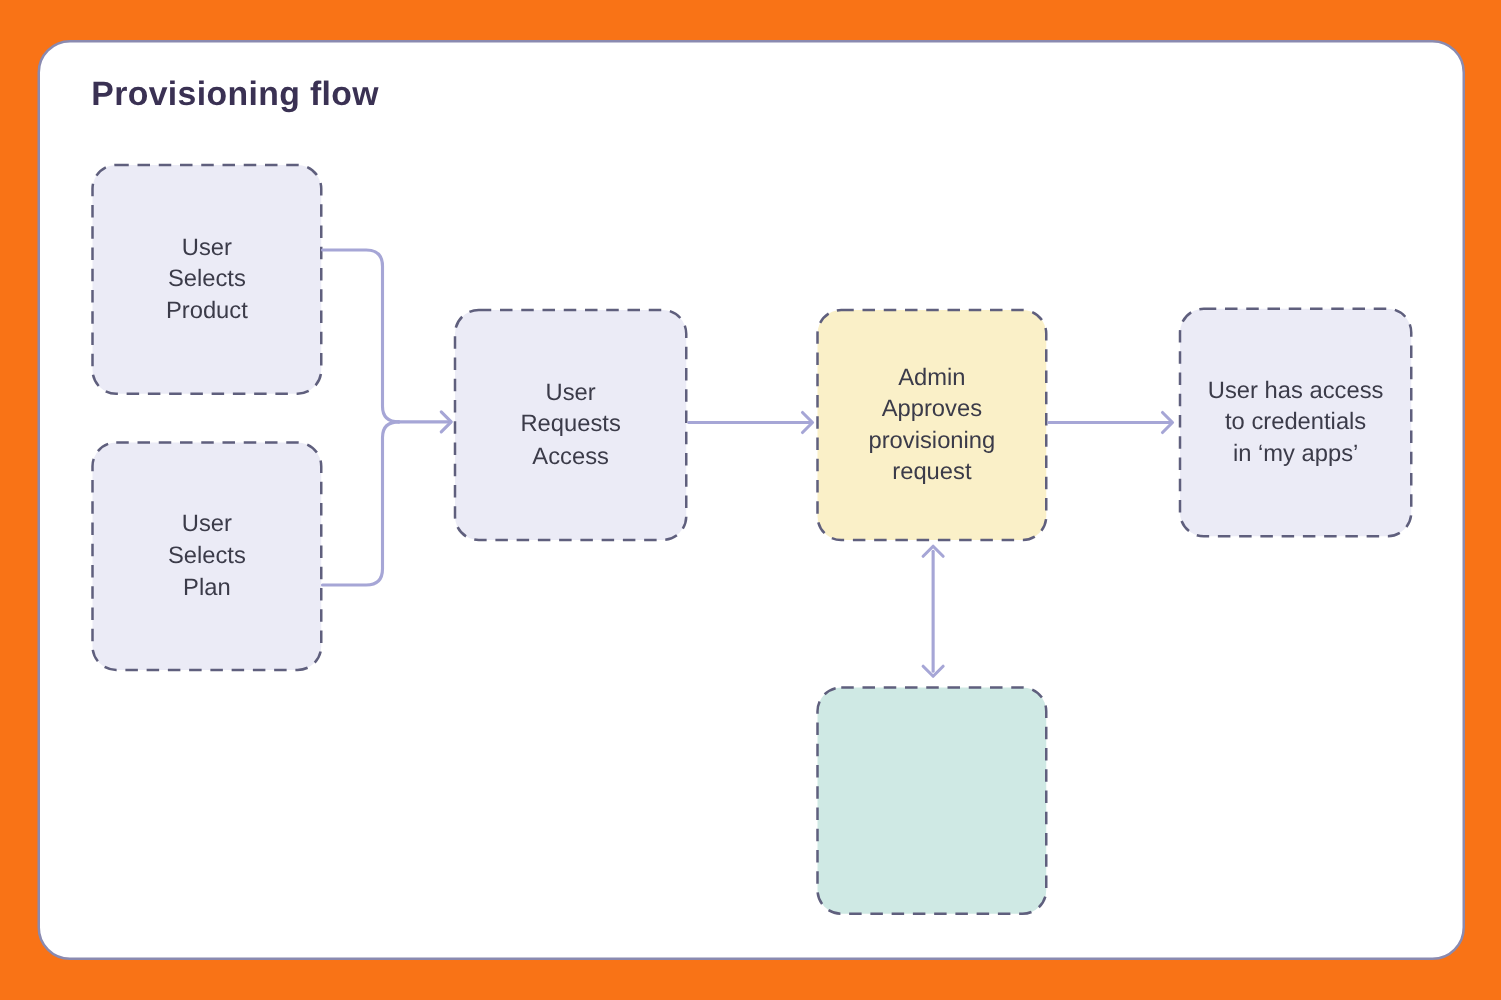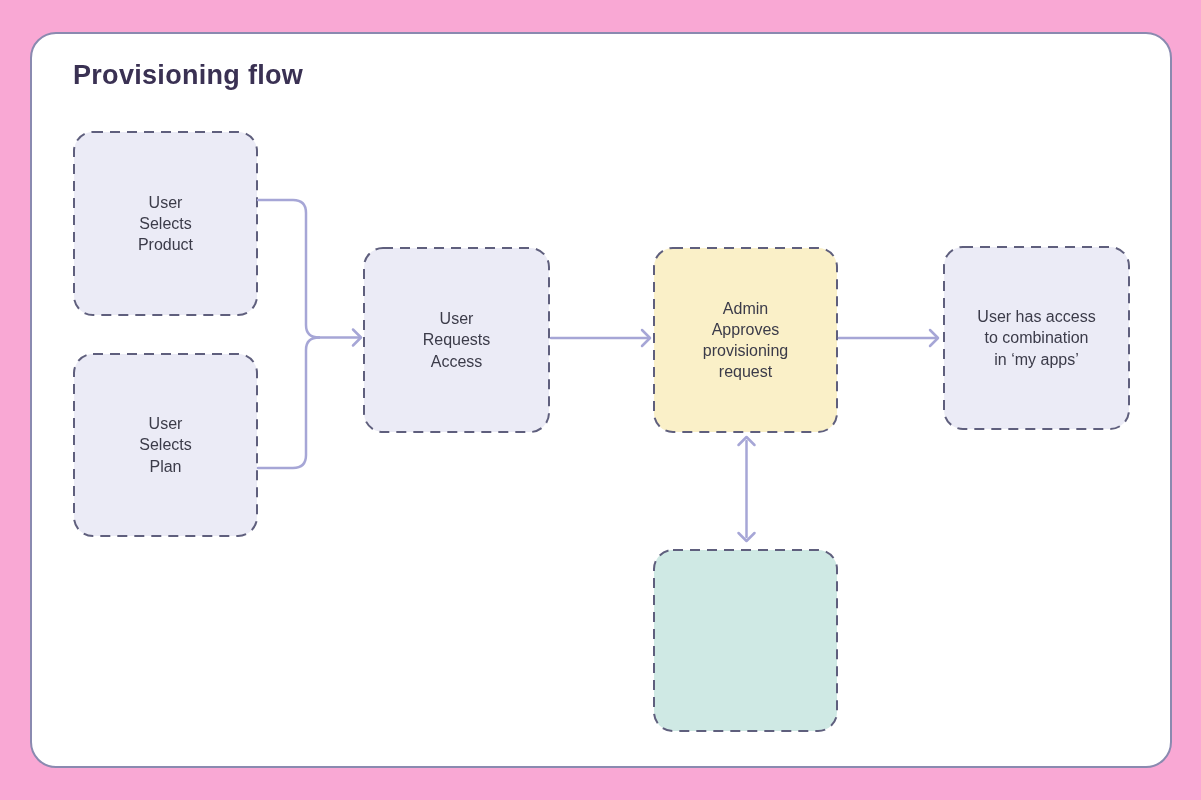--- a/index.html
+++ b/index.html
@@ -5,21 +5,21 @@
   html, body {
     margin: 0;
     padding: 0;
     background: #ffffff;
     font-family: "Liberation Sans", sans-serif;
   }
   .stage {
     position: relative;
     width: 1201px;
     height: 800px;
-    background: #f9a8d4;
+    background: #f97316;
     overflow: hidden;
   }
   .frame {
     position: absolute;
     left: 30px;
     top: 32px;
     width: 1142px;
     height: 736px;
     box-sizing: border-box;
     border: 2px solid #8A8AB0;
@@ -54,21 +54,21 @@
     stroke-width: 2;
     stroke-dasharray: 10 7;
   }
   .node-label {
     position: absolute;
     display: flex;
     align-items: center;
     justify-content: center;
     text-align: center;
     white-space: pre-line;
-    font-size: 16px;
+    font-size: 19px;
     line-height: 1.32;
     color: #3B3B49;
   }
   .n1 { left: 73px;  top: 131px; width: 185px; height: 185px; }
   .n2 { left: 73px;  top: 353px; width: 185px; height: 184px; }
   .n3 { left: 363px; top: 247px; width: 187px; height: 186px; }
   .n4 { left: 653px; top: 247px; width: 185px; height: 186px; }
   .n5 { left: 943px; top: 246px; width: 187px; height: 184px; }
   .n6 { left: 653px; top: 549px; width: 185px; height: 183px; }
 </style>
@@ -124,17 +124,17 @@
 Access</span>
   </div>
   <div class="node-label n4">
     <span>Admin
 Approves
 provisioning
 request</span>
   </div>
   <div class="node-label n5">
     <span>User has access
-to combination
+to credentials
 in ‘my apps’</span>
   </div>
 
 </div>
 
 </body></html>

